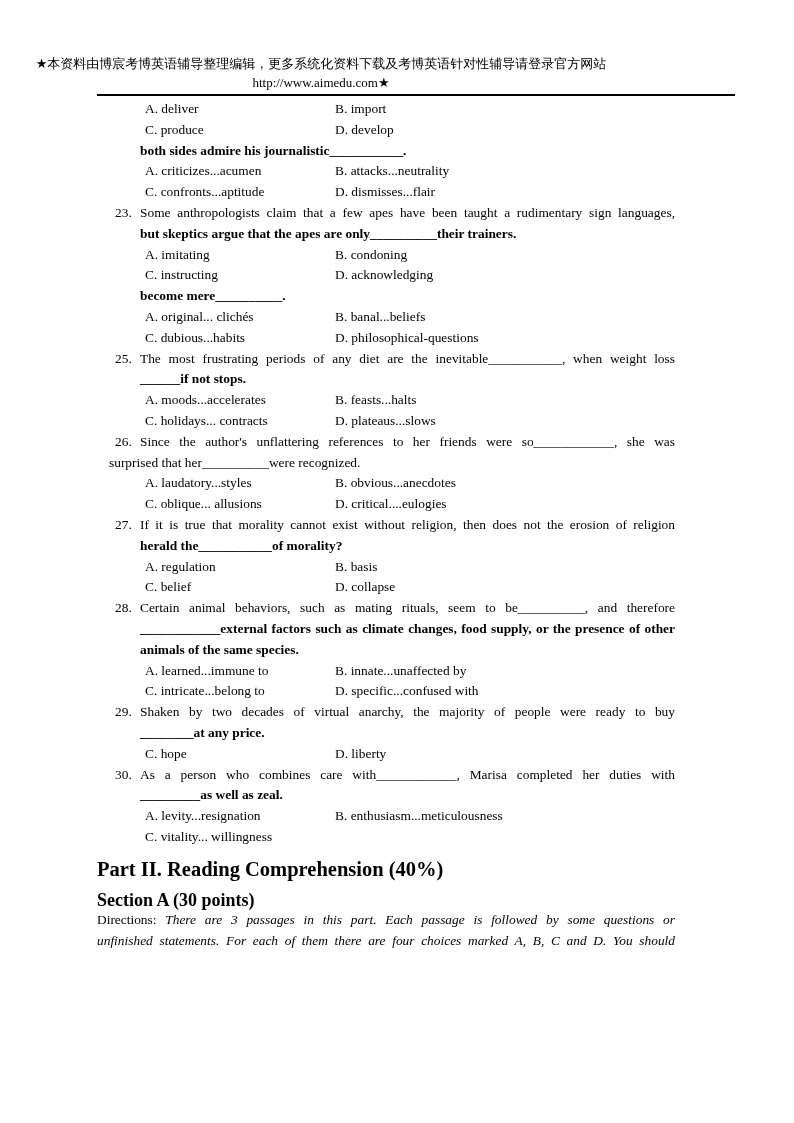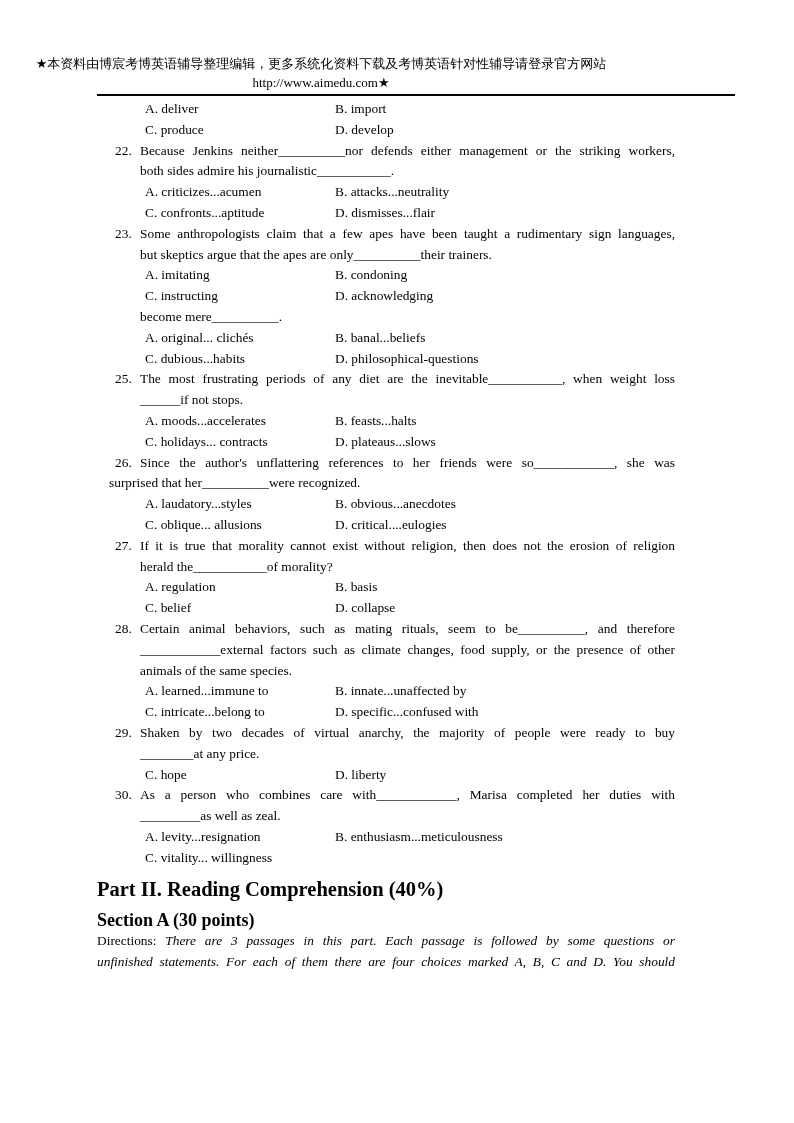--- a/index.html
+++ b/index.html
@@ -33,21 +33,21 @@
     width:578px;
     margin-top:3px;
     font-size:13.4px;
     line-height:20.8px;
   }
   .line { text-align:left; }
   .line.jl { text-align:justify; text-align-last:justify; }
 
   .q-first { margin-left:18px; }
   .q-first .num { display:inline-block; width:25px; }
-  .q-cont { margin-left:43px; }
+  .q-cont { margin-left:43px;font-weight:bold; }
   .q-cont-flush { margin-left:12px; }
 
   .opt-row { display:flex; margin-left:48px; }
   .opt-row .opt-a { width:190px; flex:none; }
   .opt-row .opt-b { flex:1; }
 
   .part-heading {
     font-family:"Liberation Serif", serif;
     font-size:20.5px;
     font-weight:bold;
@@ -78,21 +78,20 @@
           <span class="opt-a">A. deliver</span>
           <span class="opt-b">B. import</span>
         </div>
         <div class="opt-row">
           <span class="opt-a">C. produce</span>
           <span class="opt-b">D. develop</span>
         </div>
       </div>
     <div id="questions">
         <div class="question">
-          <div class="line q-first jl"><span class="num">22.</span>Because Jenkins neither__________nor defends either management or the striking workers,</div>
           <div class="line q-cont">both sides admire his journalistic___________.</div>
           <div class="opt-row">
             <span class="opt-a">A. criticizes...acumen</span>
             <span class="opt-b">B. attacks...neutrality</span>
           </div>
           <div class="opt-row">
             <span class="opt-a">C. confronts...aptitude</span>
             <span class="opt-b">D. dismisses...flair</span>
           </div>
         </div>

